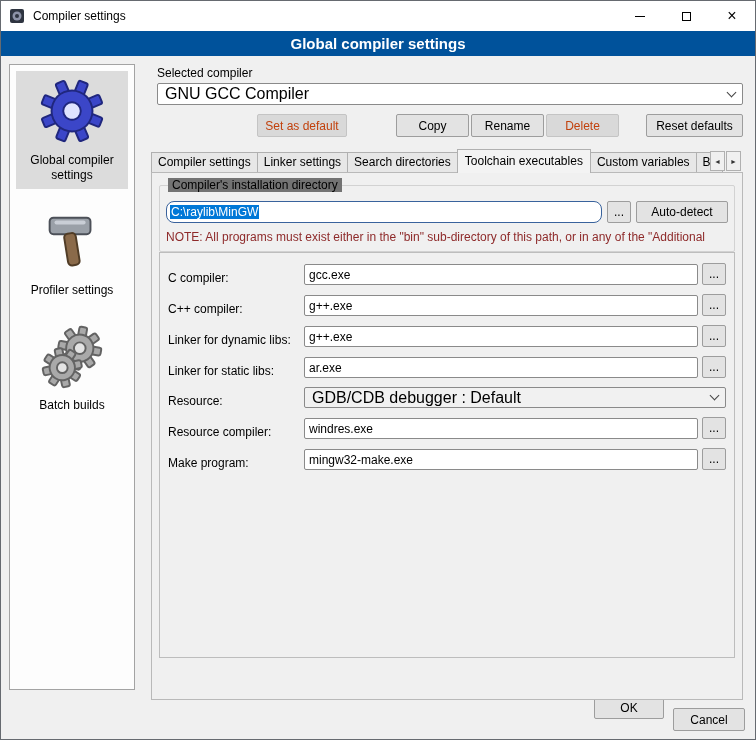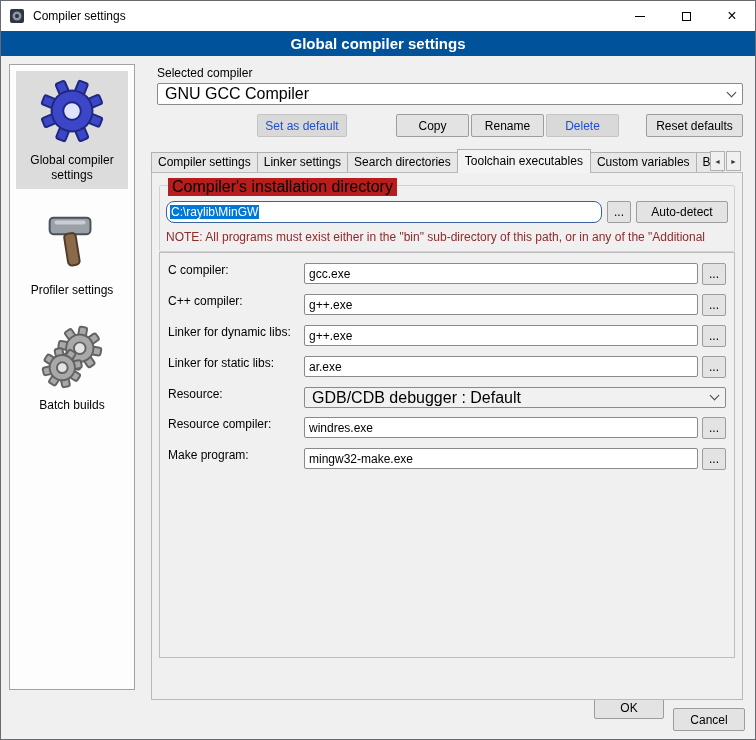--- a/index.html
+++ b/index.html
@@ -29,52 +29,52 @@
   .nav-label { font-size: 12px; line-height: 15px; color: #000; }
 
   
   .main { position: absolute; left: 146px; top: 0; width: 602px; height: 654px; }
   .sel-label { margin: 10px 0 3px 10px; font-size: 12px; }
   .combo { background: #fff; border: 1px solid #8a8a8a; border-radius: 2px; display: flex; align-items: center; font-size: 16px; padding: 0 7px; cursor: default; }
   .main-combo { margin-left: 10px; width: 586px; height: 22px; }
   .chev { width: 7px; height: 7px; border-right: 1.5px solid #444; border-bottom: 1.5px solid #444; transform: rotate(45deg); margin-left: auto; margin-top: -4px; flex: none; }
 
   .btn { font-family: "Liberation Sans", sans-serif; font-size: 12px; background: #e3e3e3; border: 1px solid #9d9d9d; border-radius: 2px; height: 23px; padding: 0 10px; color: #000; cursor: default; }
-  .btn.disabled { background: #d9d9d9; border-color: #c4c4c4; color: #1d4ed8; }
+  .btn.disabled { background: #d9d9d9; border-color: #c4c4c4; color: #c2410c; }
   .btnrow { display: flex; margin: 9px 0 0 10px; width: 586px; align-items: center; }
   .w-setdef { margin-left: 100px; width: 90px; padding: 0; }
   .w-copy { margin-left: 49px; width: 73px; padding: 0; }
   .w-ren  { margin-left: 2px; width: 73px; padding: 0; }
   .w-del  { margin-left: 2px; width: 73px; padding: 0; }
   .w-reset{ margin-left: auto; width: 97px; padding: 0; }
 
   
   .tabstrip { position: relative; margin: 13px 0 0 4px; width: 592px; height: 22px; display: flex; align-items: flex-end; z-index: 2; }
   .tab { font-size: 12px; padding: 2px 6px; background: #e7e7e7; border: 1px solid #b0b0b0; border-bottom: none; line-height: 15px; white-space: nowrap; margin-right: -1px; cursor: default; }
   .tab.active { background: #f3f3f3; padding: 4px 7px; margin-bottom: -1px; position: relative; z-index: 3; }
   .tab-clip { width: 27px; overflow: hidden; padding-right: 0; }
   .tab-scroll { position: absolute; right: 2px; bottom: 1px; display: flex; }
   .scrollbtn { width: 15px; height: 20px; font-size: 7px; line-height: 7px; background: #f0f0f0; border: 1px solid #b0b0b0; padding: 0; margin-left: 1px; color: #333; }
 
   
   .tabpanel { margin-left: 4px; width: 592px; height: 528px; border: 1px solid #b9b9b9; background: #f0f0f0; position: relative; z-index: 1; }
 
   .group { margin: 12px 7px 0; border: 1px solid #d2d2d2; border-radius: 2px; position: relative; padding: 15px 6px 7px; }
-  .group-title { position: absolute; top: -8px; left: 8px; background: #b91c1c; padding: 0 4px; font-size: 16px; }
+  .group-title { position: absolute; top: -8px; left: 8px; background: #737373; padding: 0 4px; font-size: 12px; }
   .dirrow { display: flex; gap: 5px; align-items: center; }
   .textbox { flex: 1; height: 22px; border: 1px solid #39629c; background: #fff; border-radius: 8px; font-size: 12px; display: flex; align-items: center; padding: 0 3px; overflow: hidden; white-space: nowrap; }
   .sel-text { background: #0078d7; color: #fff; padding: 0 1px; }
   .btn.browse { width: 24px; padding: 0; height: 22px; flex: none; }
   .btn.autodetect { width: 92px; padding: 0; height: 22px; flex: none; }
   .note { margin-top: 7px; font-size: 12px; color: #8e2a2a; white-space: nowrap; overflow: hidden; }
 
   .subtabs { margin: 8px 0 0 7px; display: flex; position: relative; z-index: 2; align-items: flex-end; }
   .subpanel { margin: 0 7px; border: 1px solid #bdbdbd; background: #f0f0f0; padding: 10px 8px 0; height: 406px; }
 
-  .frow { display: flex; align-items: flex-start; margin-bottom: 9px; gap: 4px; }
+  .frow { display: flex; align-items: flex-end; margin-bottom: 9px; gap: 4px; }
   .flabel { width: 132px; flex: none; font-size: 12px; }
   .tb { flex: 1; height: 21px; border: 1px solid #8a8a8a; border-radius: 2px; font-size: 12px; padding: 0 4px; font-family: "Liberation Sans", sans-serif; background: #fff; }
   .field-combo { flex: 1; height: 21px; background: #f1f1f1; }
 
   .footer { position: absolute; right: 10px; bottom: 8px; display: flex; gap: 9px; }
   .btn.ok { width: 70px; padding: 4px; }
   .btn.cancel { width: 72px; padding: 0; margin-top: 12px; }
 </style>
 </head>
 <body>

